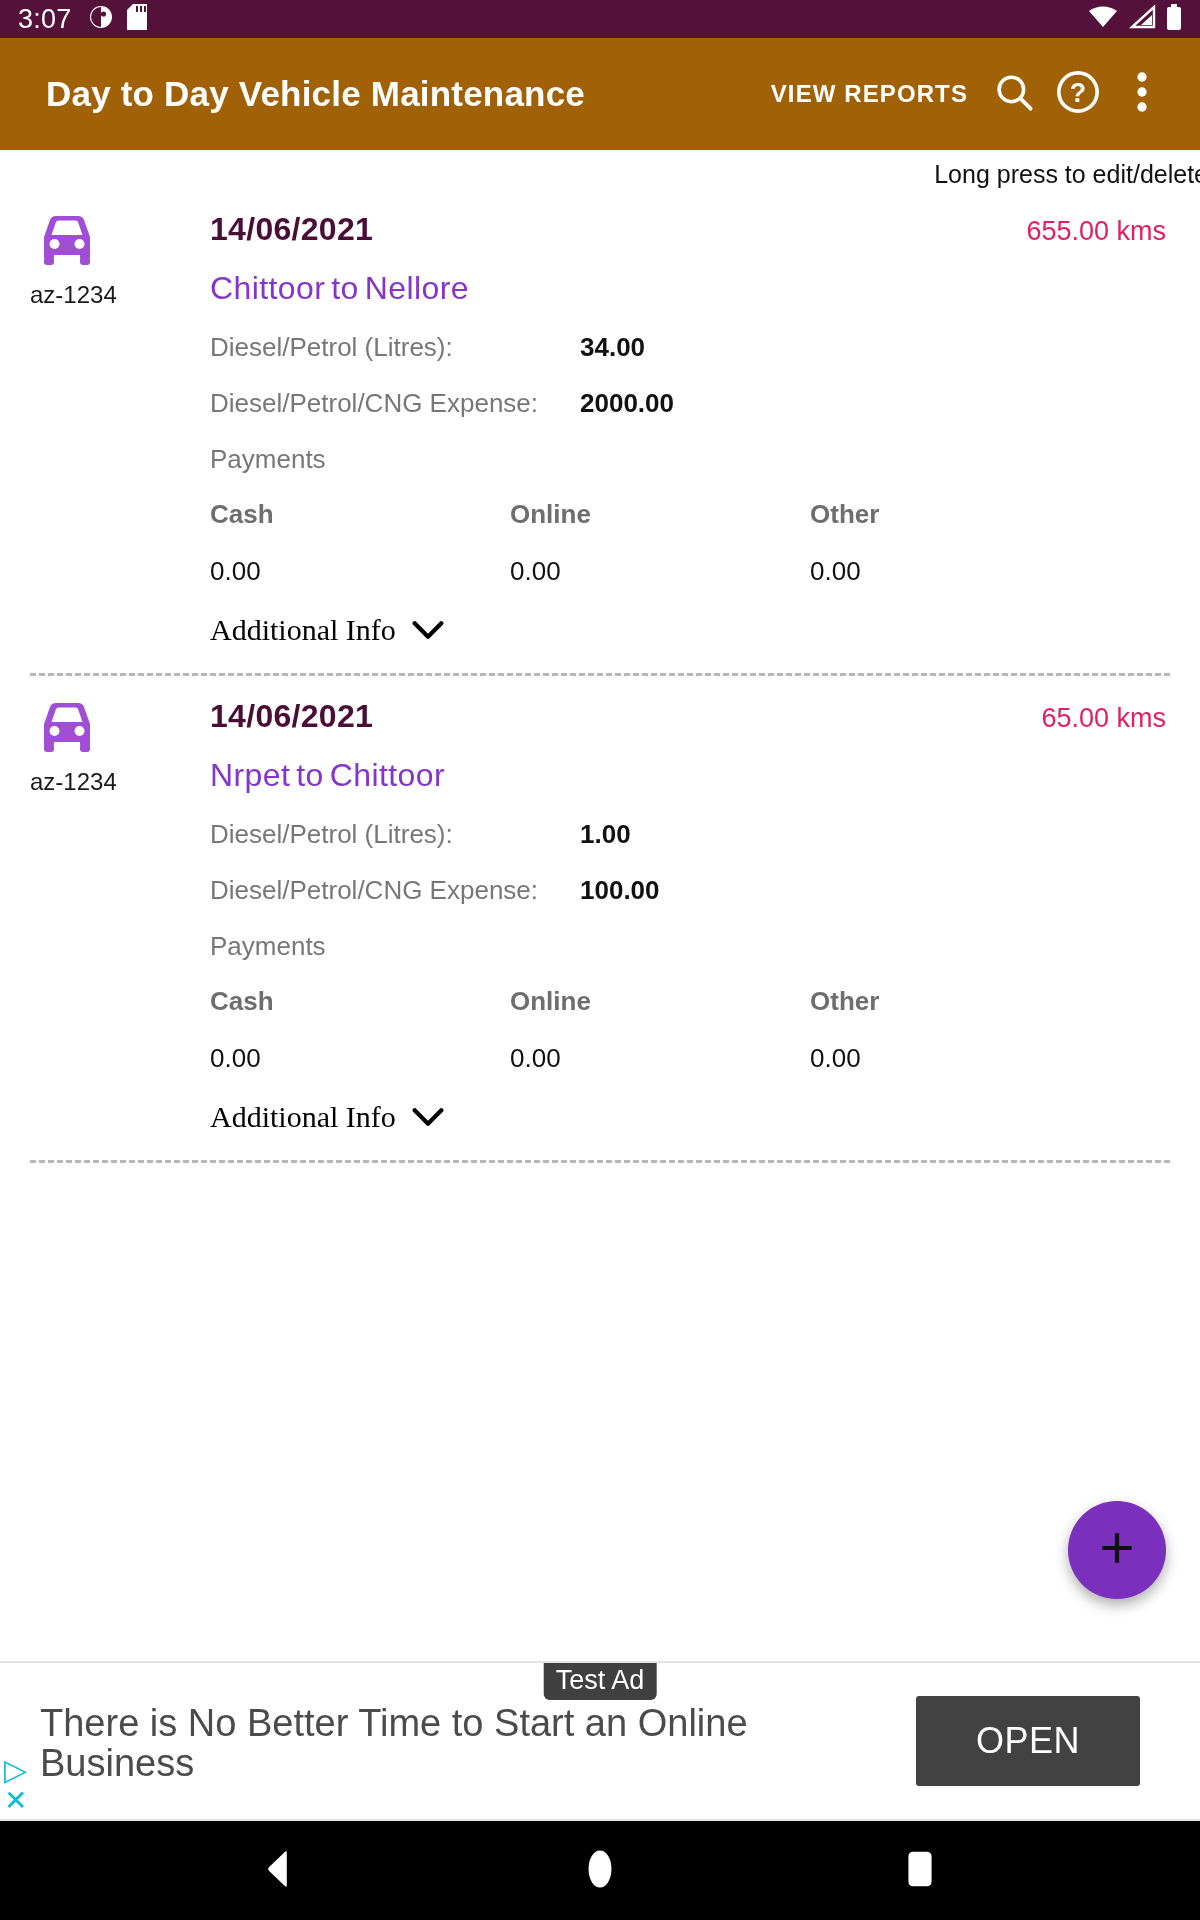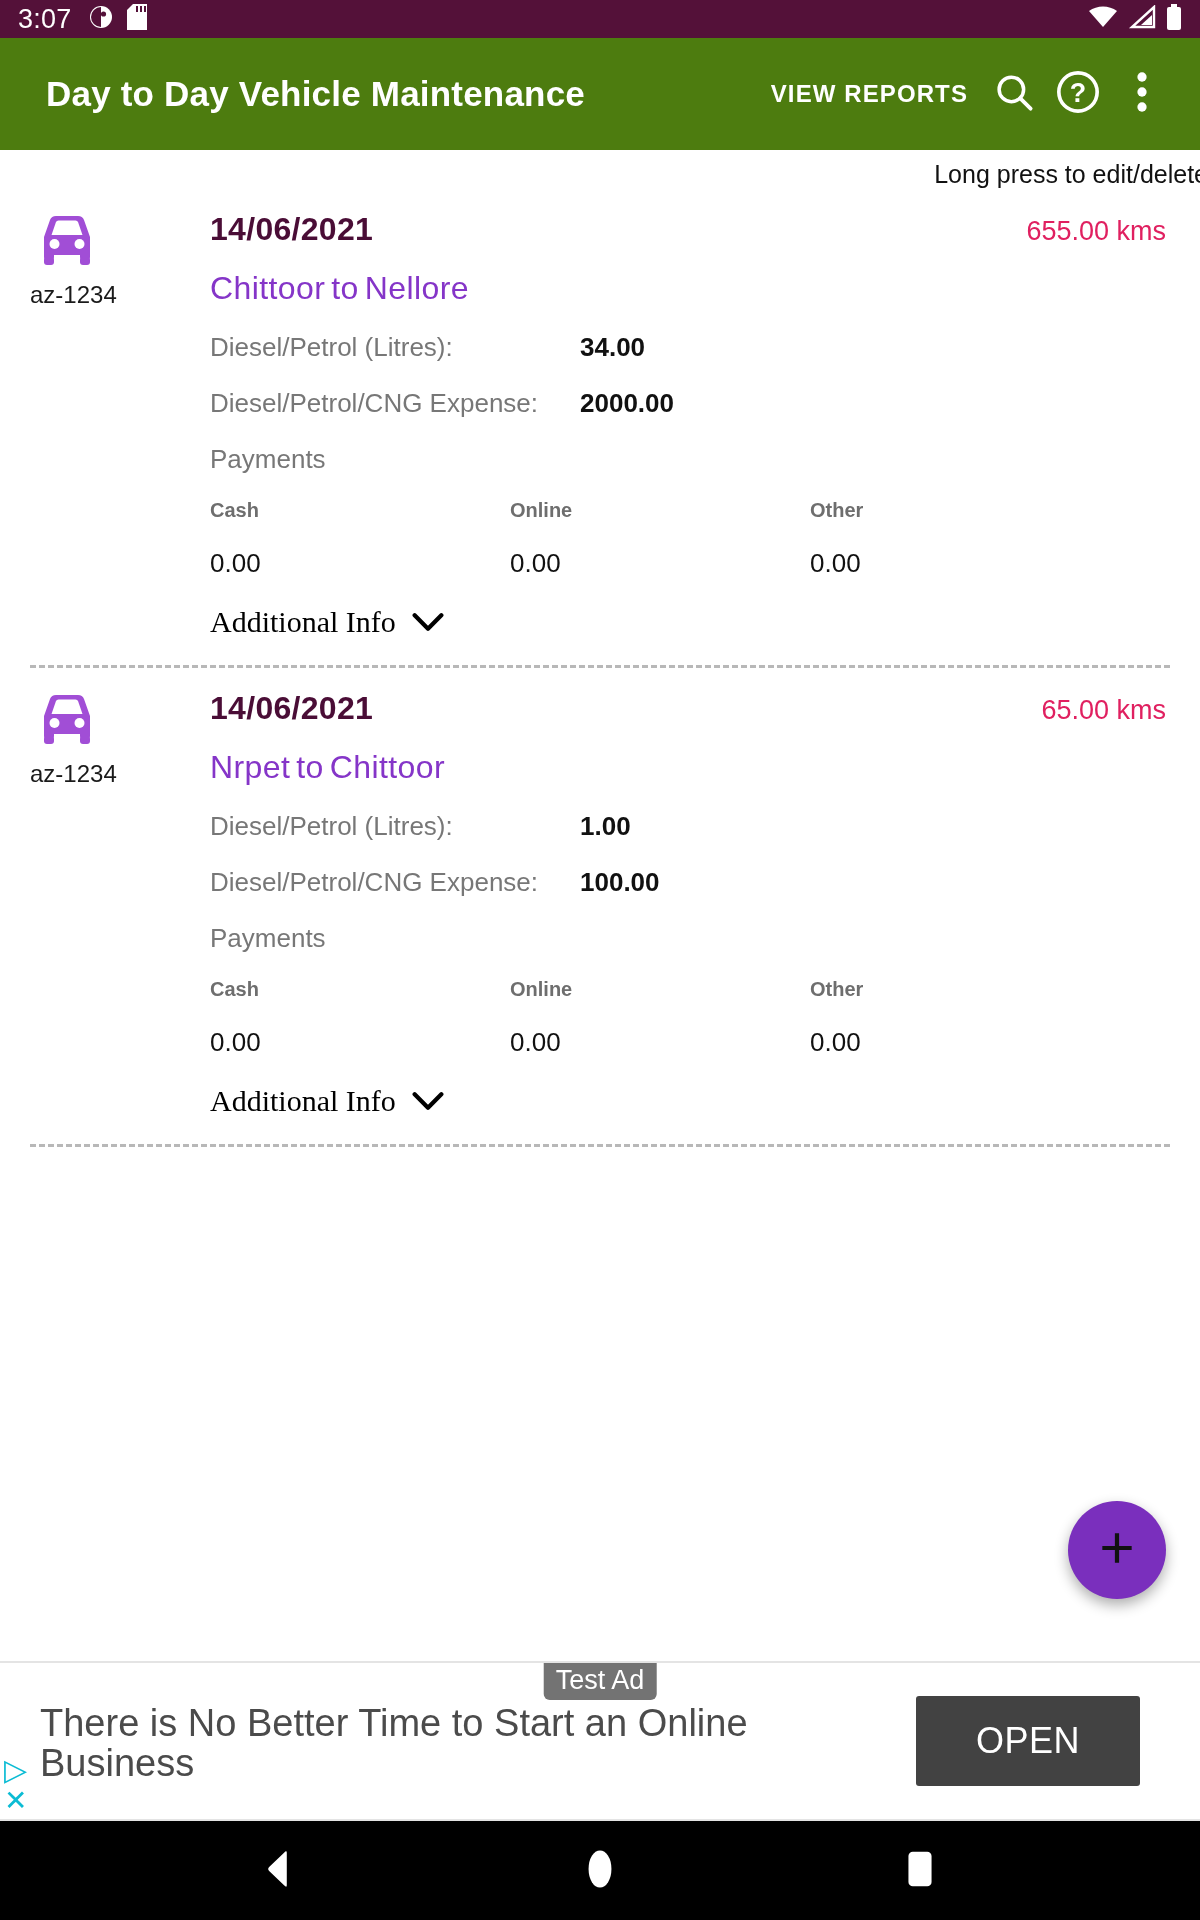--- a/index.html
+++ b/index.html
@@ -39,21 +39,21 @@
   }
   .status-right-icons {
     display: flex;
     align-items: center;
     gap: 10px;
   }
 
   
   .app-bar {
     height: 112px;
-    background: #4d7c0f;
+    background: #a16207;
     display: flex;
     align-items: center;
     padding: 0 26px 0 46px;
     box-sizing: border-box;
   }
   .app-title {
     color: #ffffff;
     font-size: 35px;
     font-weight: bold;
     letter-spacing: 0.2px;
@@ -168,21 +168,21 @@
   }
   .pay-grid {
     display: flex;
     margin-top: 24px;
   }
   .pay-col {
     width: 300px;
     flex: 0 0 300px;
   }
   .pay-head {
-    font-size: 20px;
+    font-size: 26px;
     color: #6e6e6e;
     font-weight: bold;
   }
   .pay-val {
     font-size: 26px;
     color: #111111;
     margin-top: 26px;
   }
   .additional-info {
     margin-top: 26px;
@@ -222,21 +222,21 @@
     border-bottom: 2px solid #e4e4e4;
     box-sizing: border-box;
     display: flex;
     align-items: center;
   }
   .ad-badge {
     position: absolute;
     left: 50%;
     transform: translateX(-50%);
     top: 0;
-    background: #737373;
+    background: #404040;
     color: #ffffff;
     font-size: 27px;
     padding: 3px 12px 6px 12px;
     border-radius: 0 0 6px 6px;
     line-height: 1.05;
   }
   .ad-text {
     font-size: 38px;
     color: #4b4b4b;
     line-height: 1.05;

